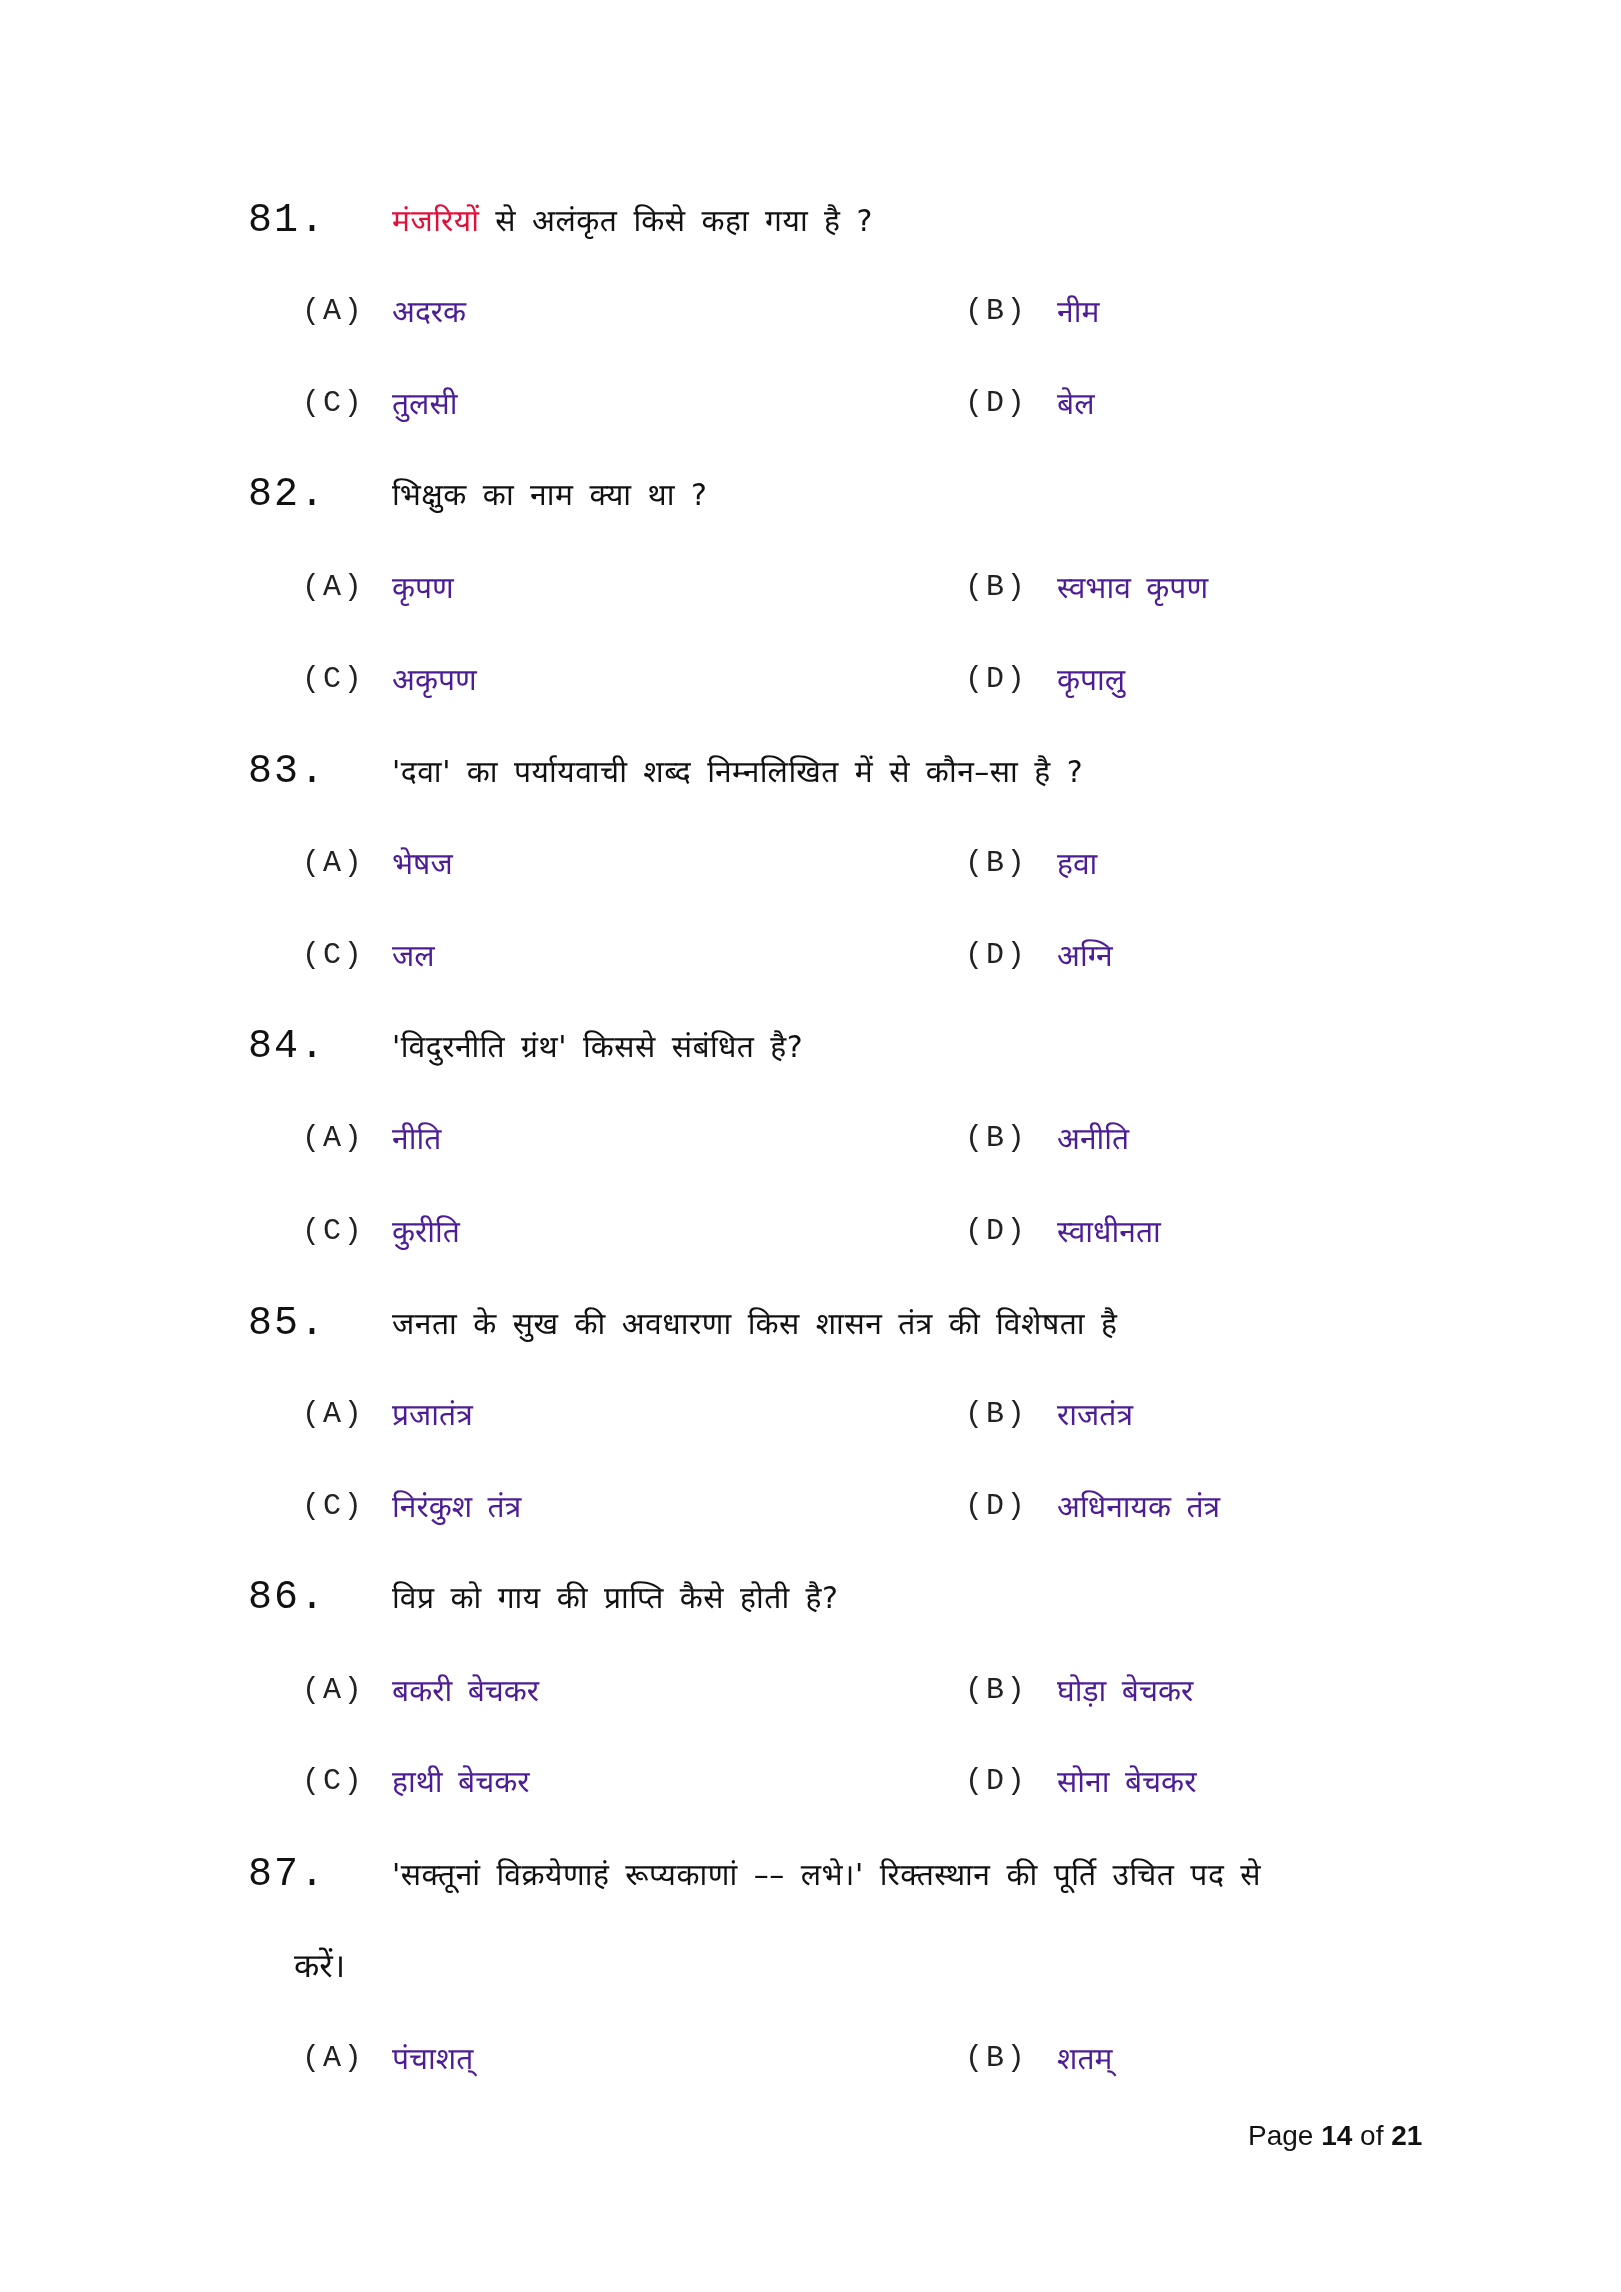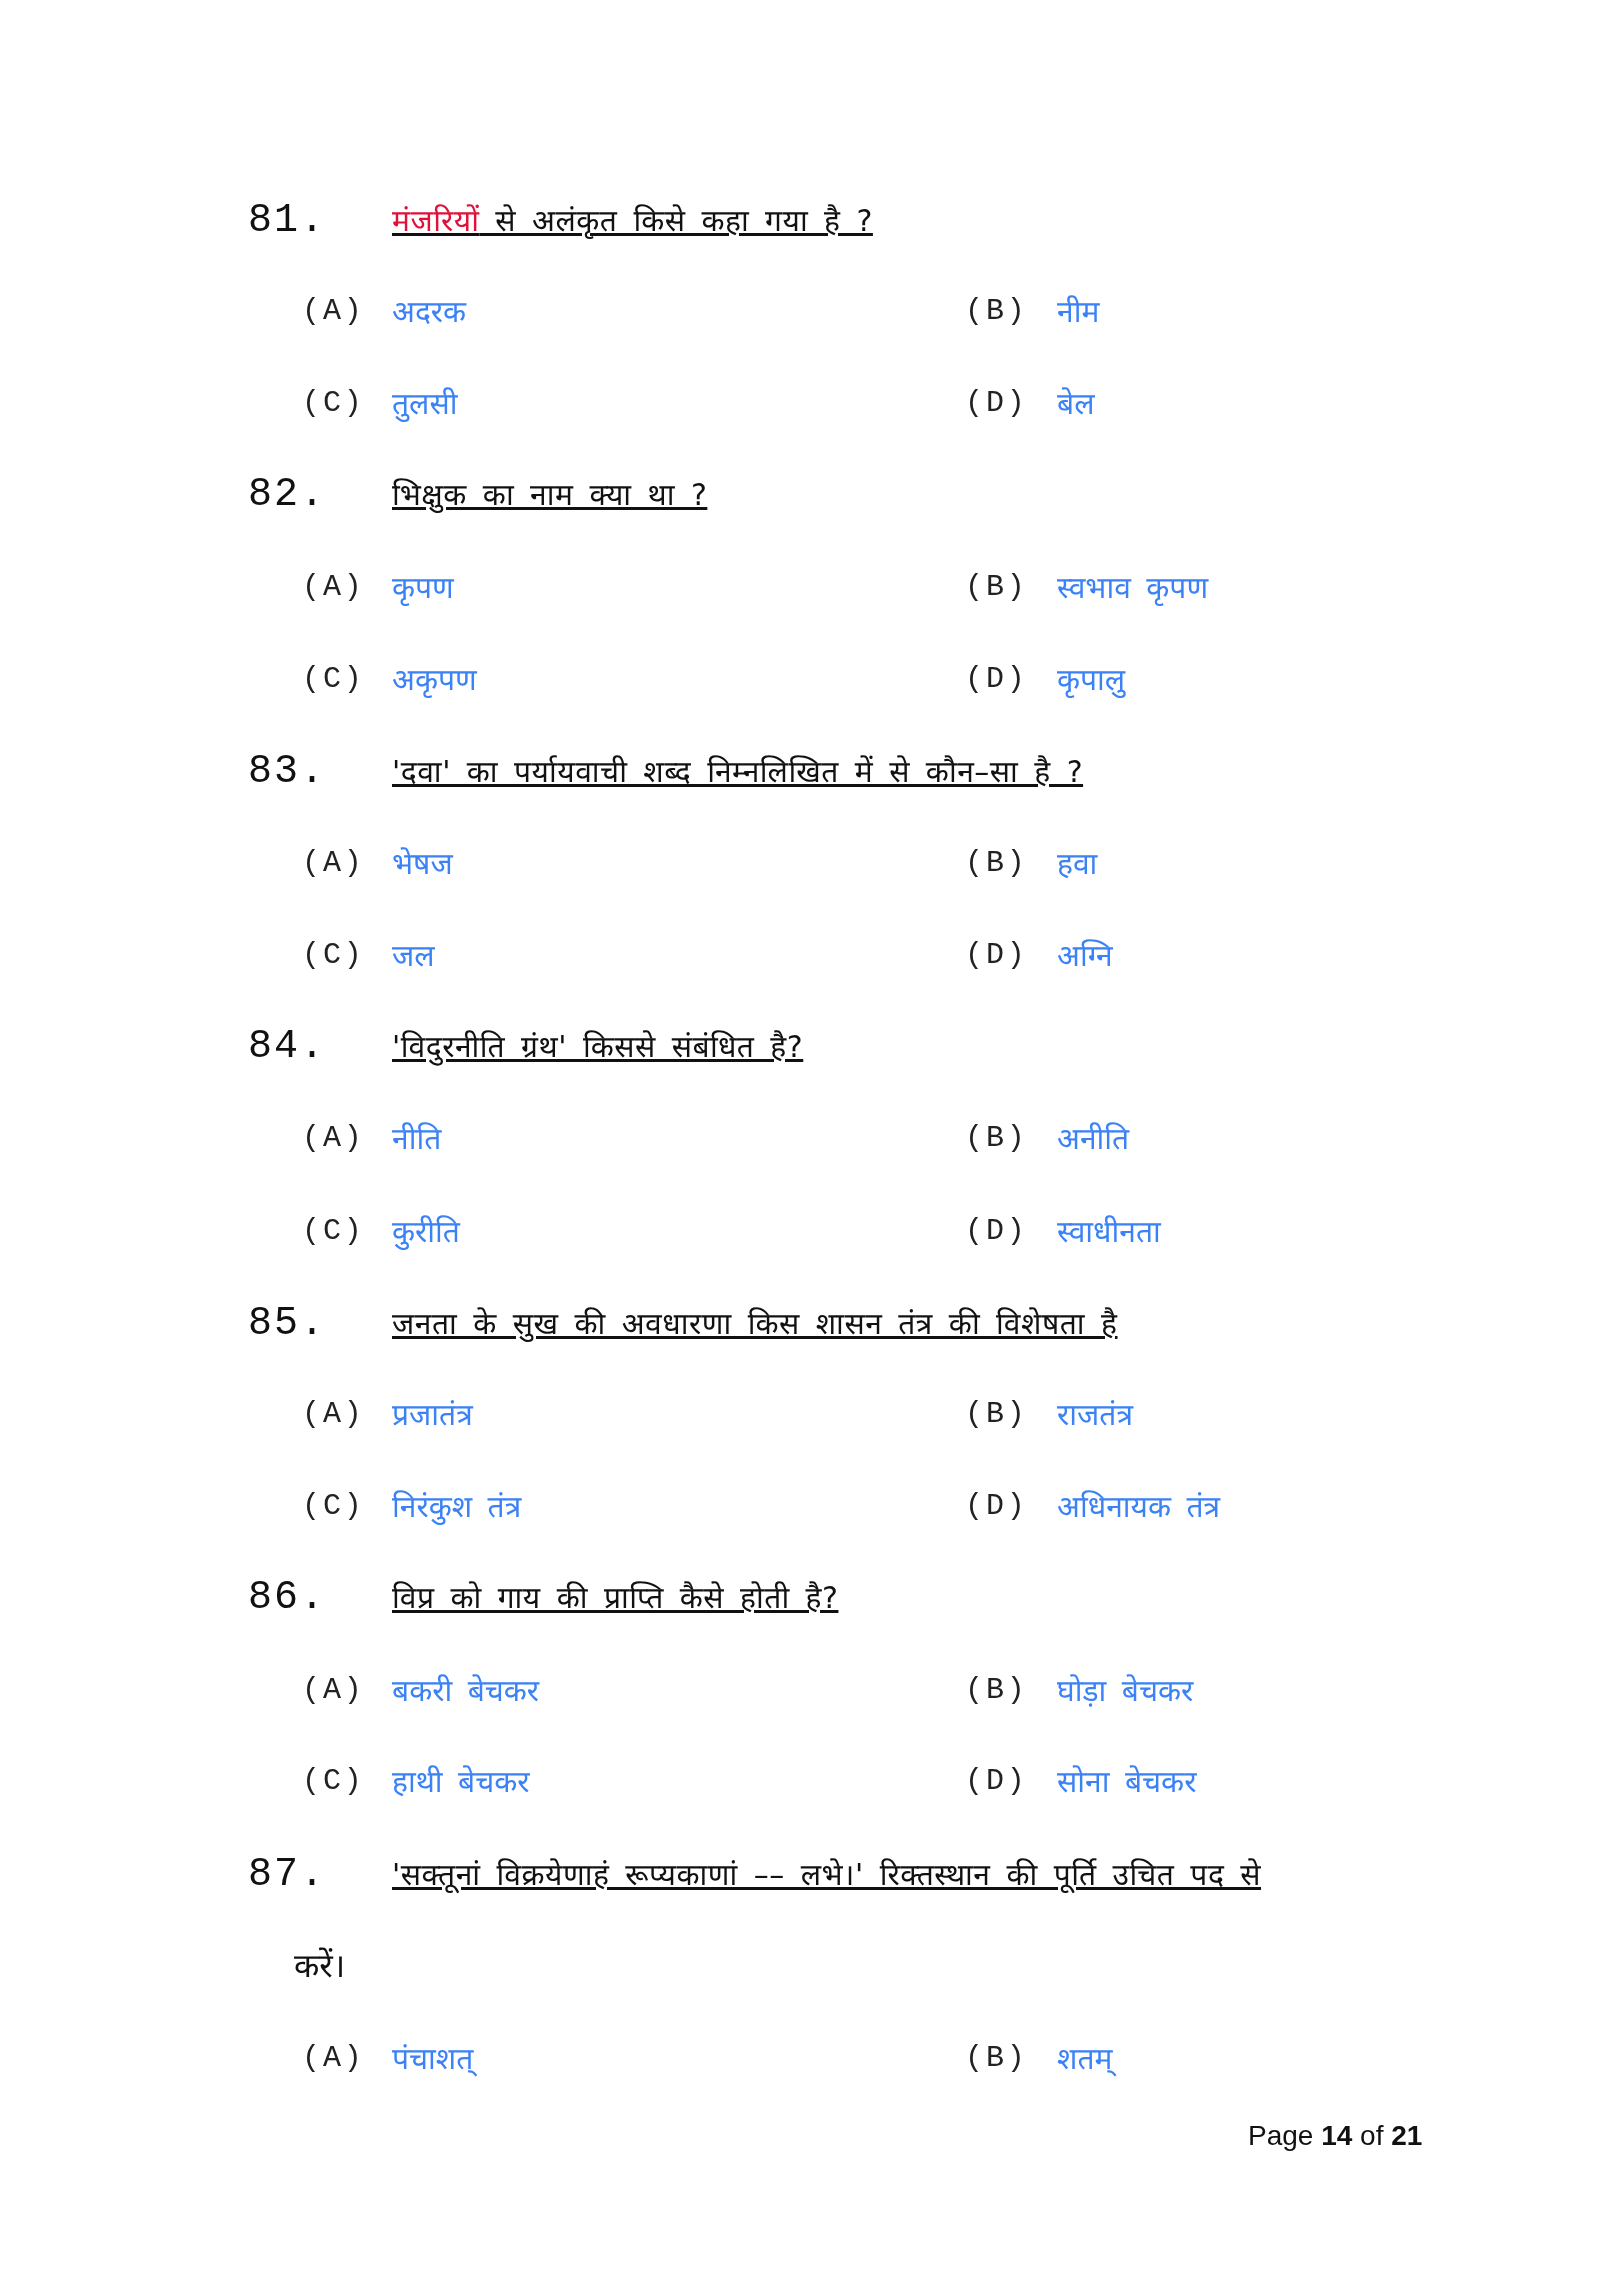--- a/index.html
+++ b/index.html
@@ -1,24 +1,24 @@
 <!DOCTYPE html>
 <html><head>
 <meta charset="utf-8">
 <style>
   html, body { margin: 0; padding: 0; background: #ffffff; }
   body { width: 1621px; height: 2293px; position: relative; overflow: hidden; }
   .page { position: absolute; left: 0; top: 0; width: 1621px; height: 2293px; background: #ffffff; }
   .row { position: absolute; height: 49px; line-height: 49px; white-space: nowrap; }
   .qnum { position: absolute; left: 248px; font-family: "Liberation Mono", "DejaVu Sans Mono", monospace; font-size: 40px; color: #111; letter-spacing: 2px; }
-  .qtext { position: absolute; left: 392px; font-family: "DejaVu Sans", sans-serif; font-size: 30px; color: #111; letter-spacing: 0.5px; word-spacing: 5.9px; text-decoration: underline; }
+  .qtext { position: absolute; left: 392px; font-family: "DejaVu Sans", sans-serif; font-size: 30px; color: #111; letter-spacing: 0.5px; word-spacing: 5.9px; }
   .qtext .hl { color: #e0103a; }
   .qcont { position: absolute; left: 294px; font-family: "DejaVu Sans", sans-serif; font-size: 33px; color: #111; }
   .olab { position: absolute; font-family: "Liberation Mono", "DejaVu Sans Mono", monospace; font-size: 30px; color: #222; letter-spacing: 2.9px; }
-  .otext { position: absolute; font-family: "DejaVu Sans", sans-serif; font-size: 30px; color: #3b82f6; word-spacing: 5.9px; }
+  .otext { position: absolute; font-family: "DejaVu Sans", sans-serif; font-size: 30px; color: #4c1d95; word-spacing: 5.9px; }
   .olab.left { left: 302px; }
   .otext.left { left: 392px; }
   .olab.right { left: 965px; }
   .otext.right { left: 1057px; text-align: center; }
   .footer { position: absolute; left: 1248px; top: 2120px; font-family: "Liberation Sans", sans-serif; font-size: 28px; color: #111; white-space: nowrap; }
   .footer b { font-weight: bold; }
 </style>
 </head>
 <body>
 

